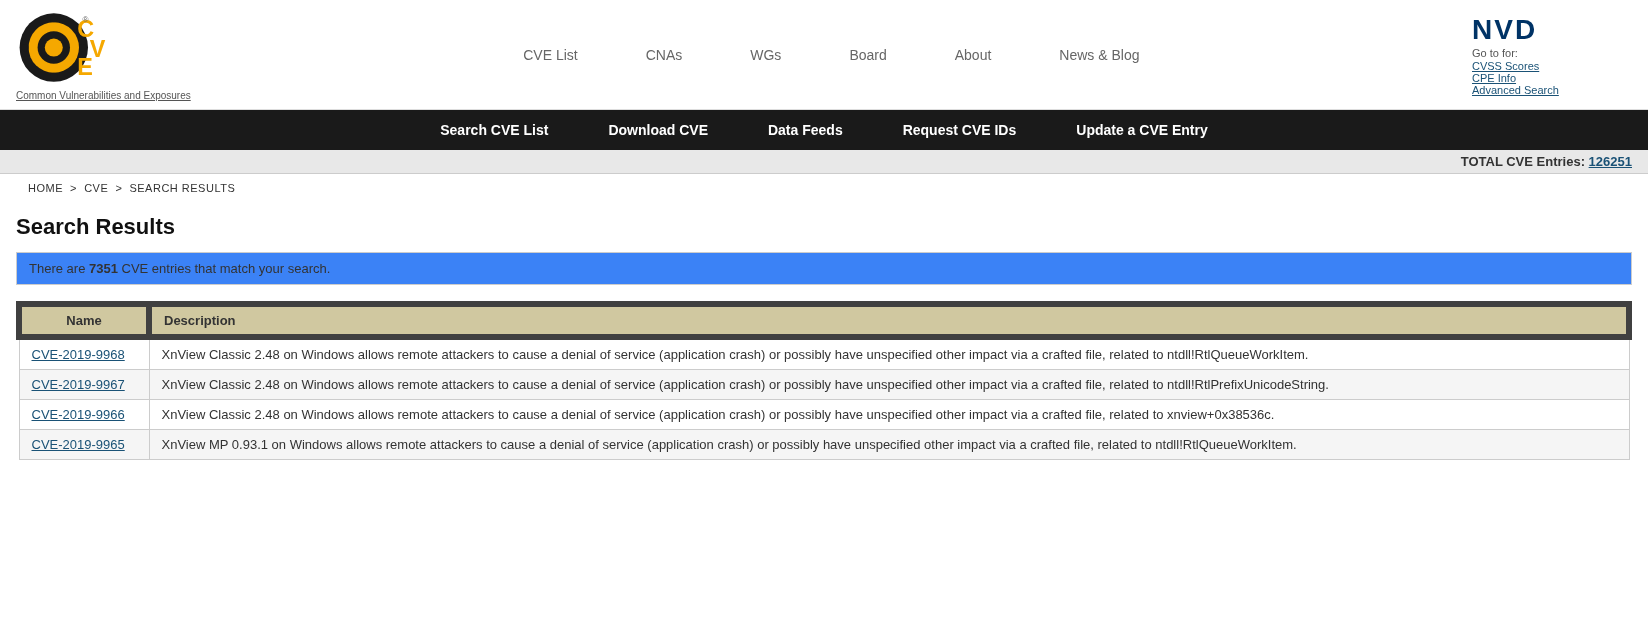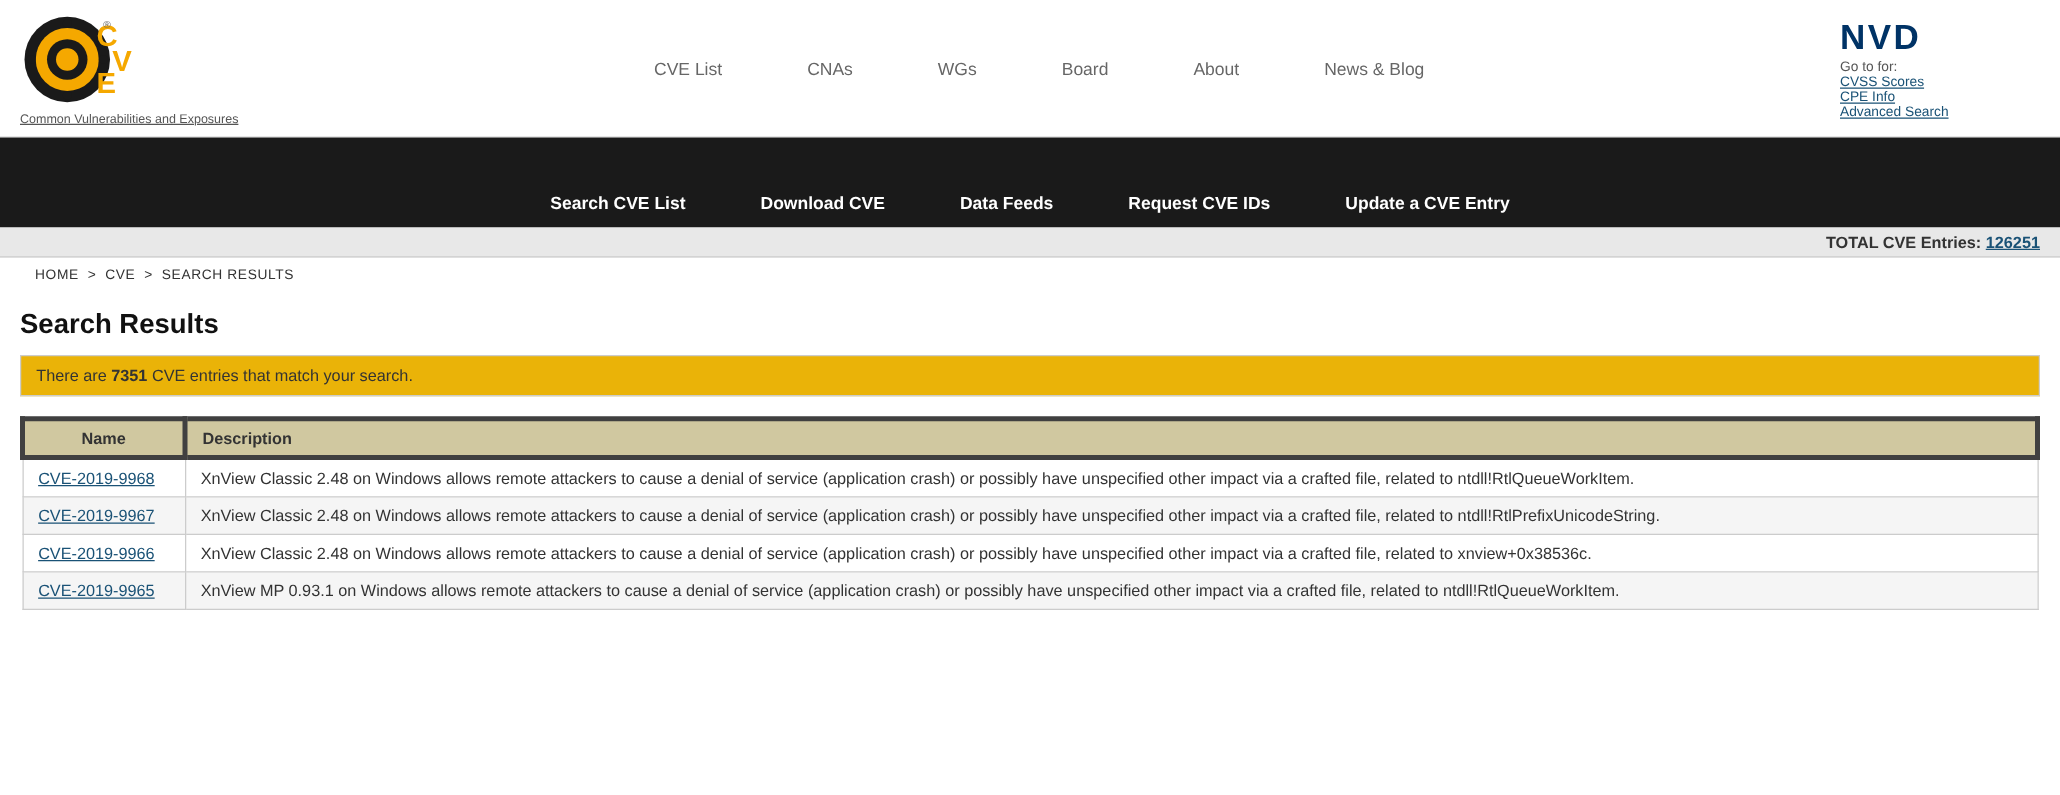--- a/index.html
+++ b/index.html
@@ -70,21 +70,20 @@
       align-items: center;
       justify-content: center;
       gap: 60px;
       padding: 12px 20px;
     }
     .black-toolbar a {
       color: #fff;
       text-decoration: none;
       font-size: 14px;
       font-weight: bold;
-      margin-top: 32px;
     }
 
     
     .total-bar {
       background: #e8e8e8;
       text-align: right;
       padding: 4px 16px;
       font-size: 13px;
       border-bottom: 1px solid #ccc;
     }
@@ -105,36 +104,36 @@
     .main-content {
       padding: 12px 16px;
     }
     .search-results-title {
       font-size: 22px;
       font-weight: bold;
       margin-bottom: 12px;
       color: #111;
     }
     .results-info {
-      background: #eab308;
+      background: #3b82f6;
       border: 1px solid #ccc;
       padding: 8px 12px;
       font-size: 13px;
       margin-bottom: 16px;
     }
     .results-info strong { font-weight: bold; }
 
     
     .cve-table {
       width: 100%;
       border-collapse: collapse;
     }
     .cve-table th {
       background: #d0c8a0;
-      border: 4px solid #404040;
+      border: 6px solid #404040;
       padding: 6px 12px;
       font-size: 13px;
       font-weight: bold;
       text-align: left;
     }
     .cve-table th.name-col { width: 130px; text-align: center; }
     .cve-table td {
       border: 1px solid #ccc;
       padding: 7px 12px;
       vertical-align: top;

